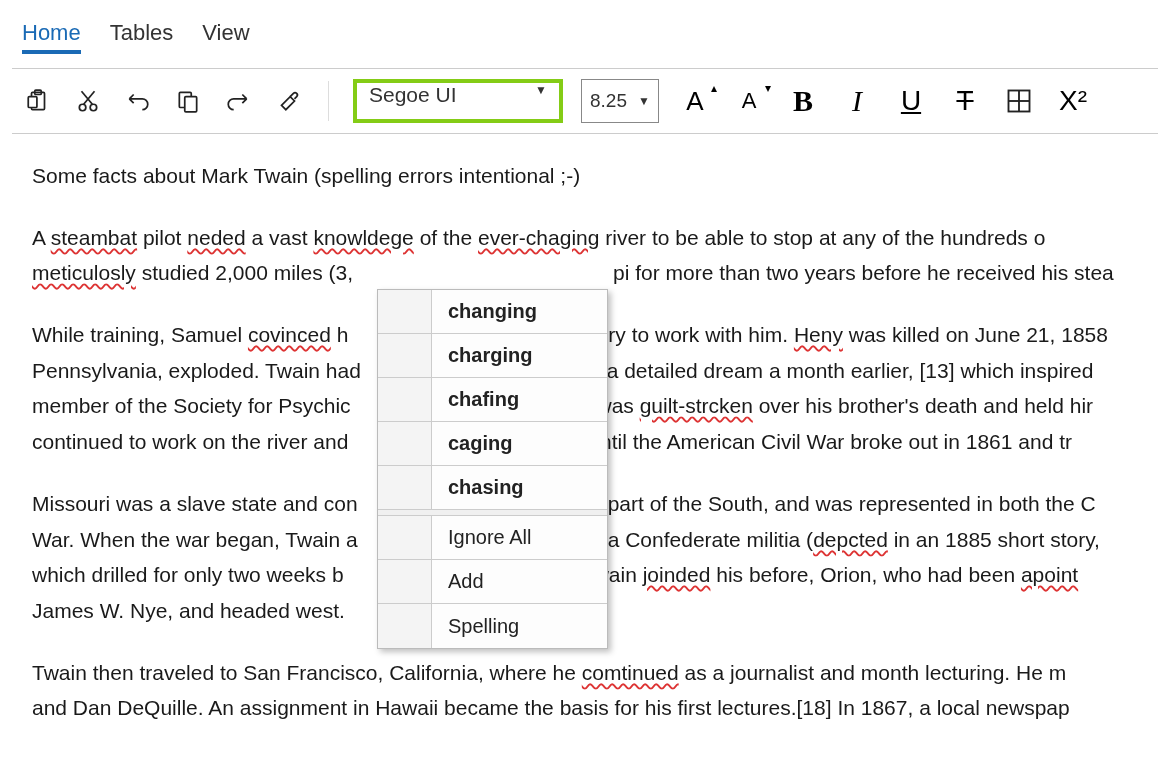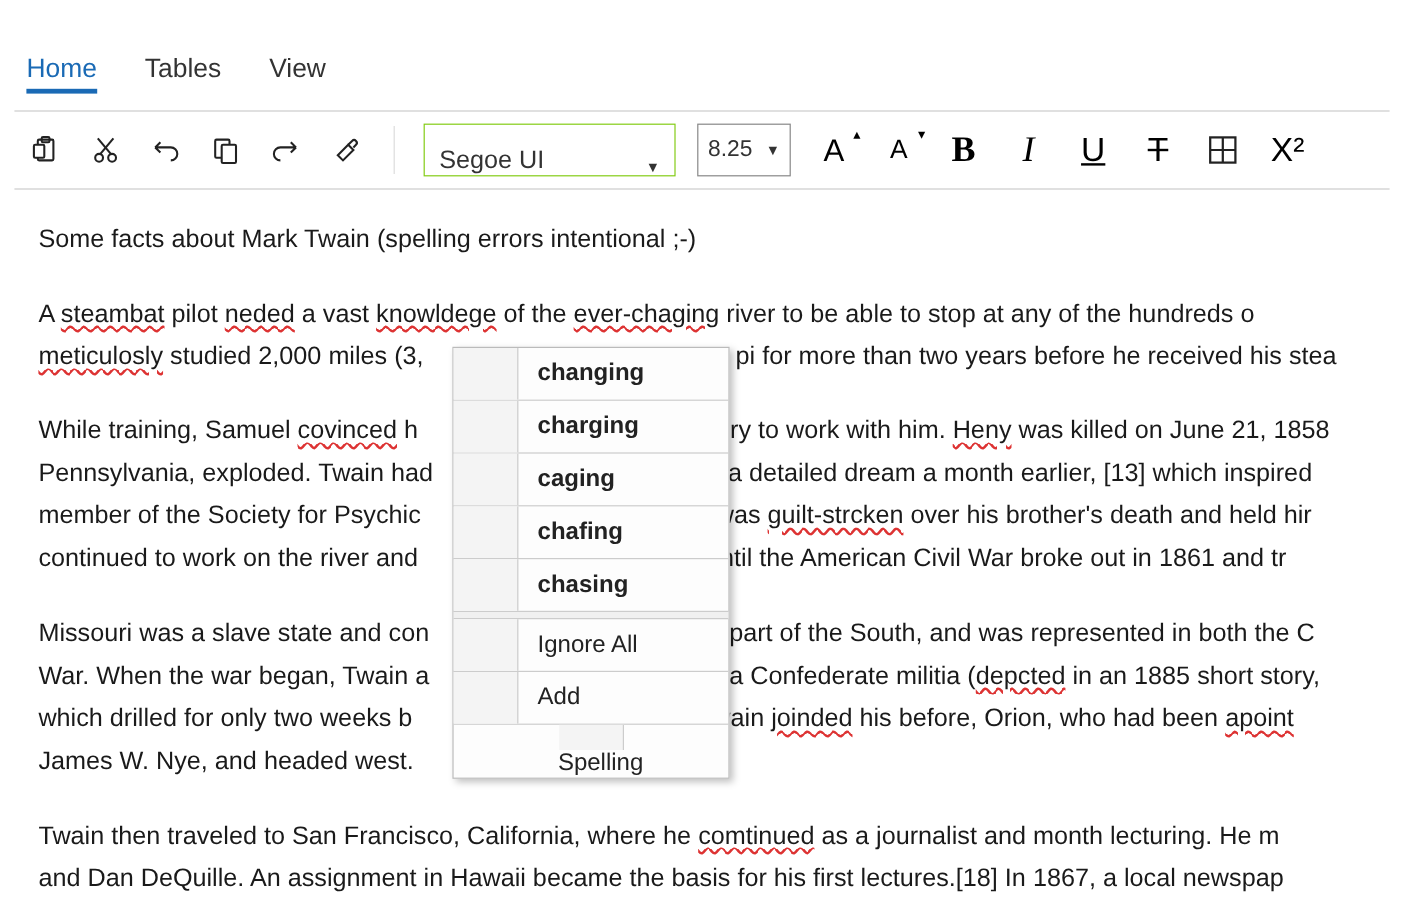--- a/index.html
+++ b/index.html
@@ -1,48 +1,48 @@
 <!DOCTYPE html>
 <html><head>
 <meta charset="utf-8">
 <style>
 * { margin: 0; padding: 0; box-sizing: border-box; }
 body { font-family: "Segoe UI", Arial, sans-serif; background: #fff; width: 1170px; height: 758px; overflow: hidden; position: relative; }
 
 
-.tabs { display: flex; gap: 40px; padding: 20px 22px 8px 22px; font-size: 22px; color: #333; margin-top: 24px; }
+.tabs { display: flex; gap: 29px; padding: 20px 22px 8px 22px; font-size: 22px; color: #333; }
 .tab { cursor: pointer; color: #333; }
 .tab.active { color: #1a6ab5; border-bottom: 4px solid #1a6ab5; padding-bottom: 4px; font-weight: 500; }
 
 
 .toolbar { border-top: 1px solid #ccc; border-bottom: 1px solid #ccc; margin: 6px 12px 0 12px; padding: 10px 10px; display: flex; align-items: center; gap: 18px; }
 .iconbtn { width: 32px; height: 32px; display: inline-flex; align-items: center; justify-content: center; cursor: pointer; }
 .iconbtn svg { stroke: #222; fill: none; stroke-width: 1.6; }
 .sep { width: 1px; height: 40px; background: #ddd; margin: 0 6px; }
-.fontsel { border: 1px solid #84cc16; height: 44px; width: 210px; display: flex; align-items: flex-end; justify-content: space-between; padding: 0 12px; font-size: 21px; color: #333; cursor: pointer; }
+.fontsel { border: 4px solid #84cc16; height: 44px; width: 210px; display: flex; align-items: flex-start; justify-content: space-between; padding: 0 12px; font-size: 21px; color: #333; cursor: pointer; }
 .sizesel { border: 1px solid #888; height: 44px; width: 78px; display: flex; align-items: center; justify-content: space-between; padding: 18px 8px; font-size: 19px; color: #333; cursor: pointer; }
 .formaticon { width: 36px; height: 36px; display: inline-flex; align-items: center; justify-content: center; font-size: 28px; cursor: pointer; }
 .formaticon.bold { font-weight: 900; font-family: Georgia, serif; font-size: 30px; }
 .formaticon.italic { font-style: italic; font-family: Georgia, serif; font-size: 30px; }
 .formaticon.underline { text-decoration: underline; font-size: 28px; }
 .formaticon.strike { text-decoration: line-through; font-size: 28px; }
 
 
 .doc { padding: 24px 16px 0 16px; font-size: 21px; color: #1a1a1a; line-height: 1.7; margin-left: 16px; }
 .doc p { margin-bottom: 26px; }
 .misspell { text-decoration: underline wavy #d33; text-decoration-thickness: 1.5px; text-underline-offset: 3px; }
 
 
 .menu { position: absolute; top: 289px; left: 377px; width: 231px; background: #fdfdfd; border: 1px solid #bbb; box-shadow: 3px 3px 6px rgba(0,0,0,0.25); }
 .menu-item { display: flex; align-items: center; height: 44px; border-bottom: 1px solid #ccc; cursor: pointer; text-align: center; }
 .menu-icon { width: 54px; height: 100%; border-right: 1px solid #ccc; background: #f4f4f4; }
 .menu-label { padding-left: 16px; font-size: 20px; color: #222; }
 .menu-item.suggestion .menu-label { font-weight: 700; }
 .menu-divider { height: 6px; background: #f0f0f0; border-bottom: 1px solid #ccc; }
-.menu-item:last-child { border-bottom: none; flex-direction: column; }
+.menu-item:last-child { border-bottom: none; }
 
 .caret { font-size: 12px; }
 </style>
 </head>
 <body>
 
 <div class="tabs">
   <div class="tab active">Home</div>
   <div class="tab">Tables</div>
   <div class="tab">View</div>
@@ -151,25 +151,25 @@
   <div class="menu-item suggestion">
     <div class="menu-icon"></div>
     <div class="menu-label">changing</div>
   </div>
   <div class="menu-item suggestion">
     <div class="menu-icon"></div>
     <div class="menu-label">charging</div>
   </div>
   <div class="menu-item suggestion">
     <div class="menu-icon"></div>
-    <div class="menu-label">caging</div>
+    <div class="menu-label">chafing</div>
   </div>
   <div class="menu-item suggestion">
     <div class="menu-icon"></div>
-    <div class="menu-label">chafing</div>
+    <div class="menu-label">caging</div>
   </div>
   <div class="menu-item suggestion">
     <div class="menu-icon"></div>
     <div class="menu-label">chasing</div>
   </div>
   <div class="menu-divider"></div>
   <div class="menu-item">
     <div class="menu-icon"></div>
     <div class="menu-label">Ignore All</div>
   </div>

